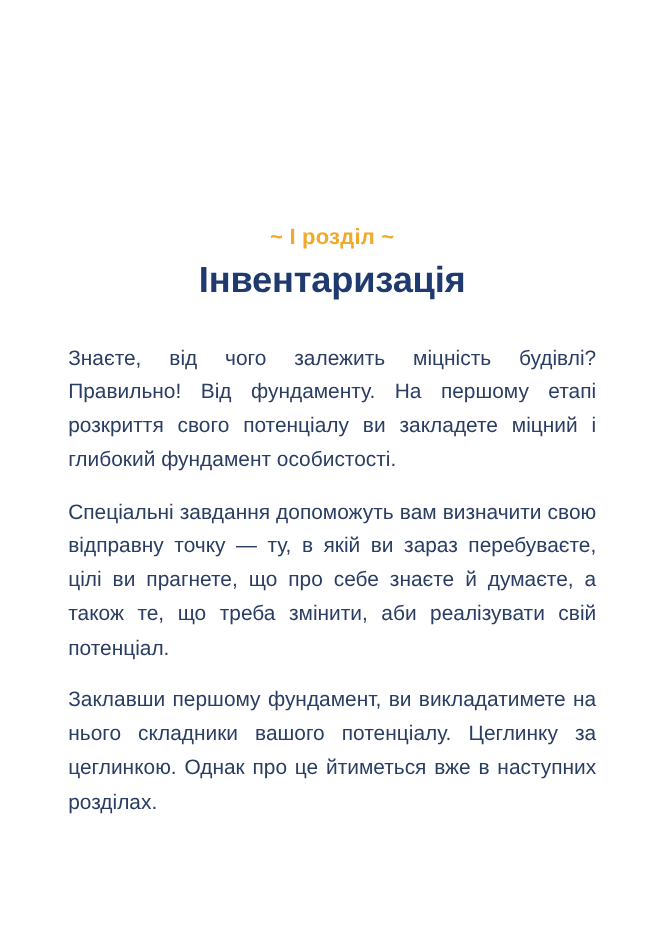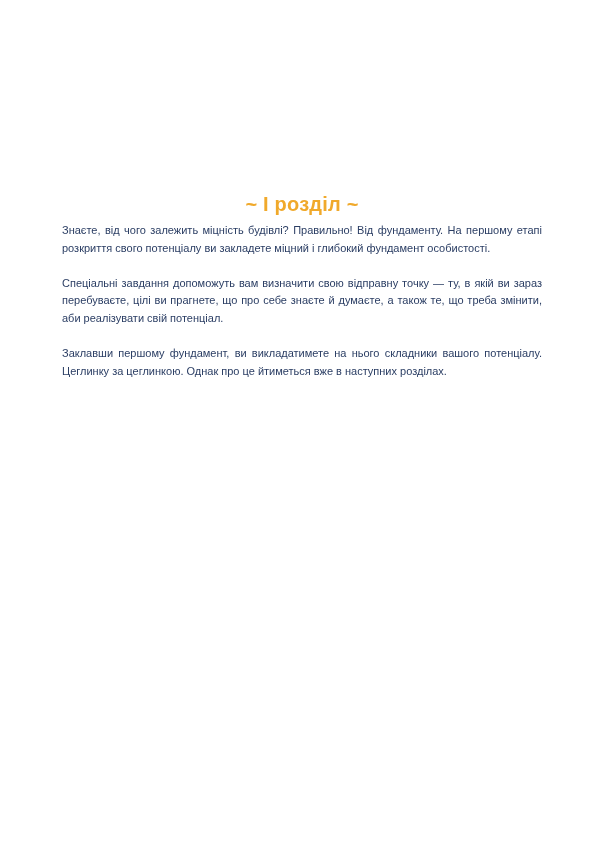--- a/index.html
+++ b/index.html
@@ -16,21 +16,21 @@
   .page {
     position: relative;
     width: 600px;
     height: 855px;
     box-sizing: border-box;
     background: #ffffff;
   }
   .content {
     position: absolute;
     left: 62px;
-    top: 192px;
+    top: 204px;
     width: 480px;
   }
   .chapter-label {
     text-align: center;
     color: #f0a92b;
     font-weight: bold;
     font-size: 20px;
     letter-spacing: 0.2px;
     margin: 0 0 6px 0;
     line-height: 1.2;
@@ -39,36 +39,37 @@
     text-align: center;
     color: #1e3a6e;
     font-weight: bold;
     font-size: 33px;
     letter-spacing: -0.2px;
     margin: 0 0 38px 0;
     line-height: 1.2;
   }
   .body-text p {
     color: #2a3d63;
-    font-size: 11px;
+    font-size: 19px;
     line-height: 1.62;
     margin: 0 0 17px 0;
     text-align: justify;
     text-justify: inter-word;
     hyphens: manual;
   }
   .body-text p:last-child {
     margin-bottom: 0;
   }
 </style>
 </head>
 <body>
 
 <div class="page">
   <div class="content">
     <div class="chapter-label">~ I розділ ~</div>
+    <h1 class="chapter-title">Інвентаризація</h1>
     <div class="body-text">
       <p>Знаєте, від чого залежить міцність будівлі? Правильно! Від фундаменту. На першому етапі розкриття свого потенціалу ви закладете міцний і глибокий фундамент особистості.</p>
       <p>Спеціальні завдання допоможуть вам визначити свою відправну точку — ту, в якій ви зараз перебуваєте, цілі ви прагнете, що про себе знаєте й думаєте, а також те, що треба змінити, аби реалізувати свій потенціал.</p>
       <p>Заклавши першому фундамент, ви викладатимете на нього складники вашого потенціалу. Цеглинку за цеглинкою. Однак про це йтиметься вже в наступних розділах.</p>
     </div>
   </div>
 </div>
 
 </body></html>

